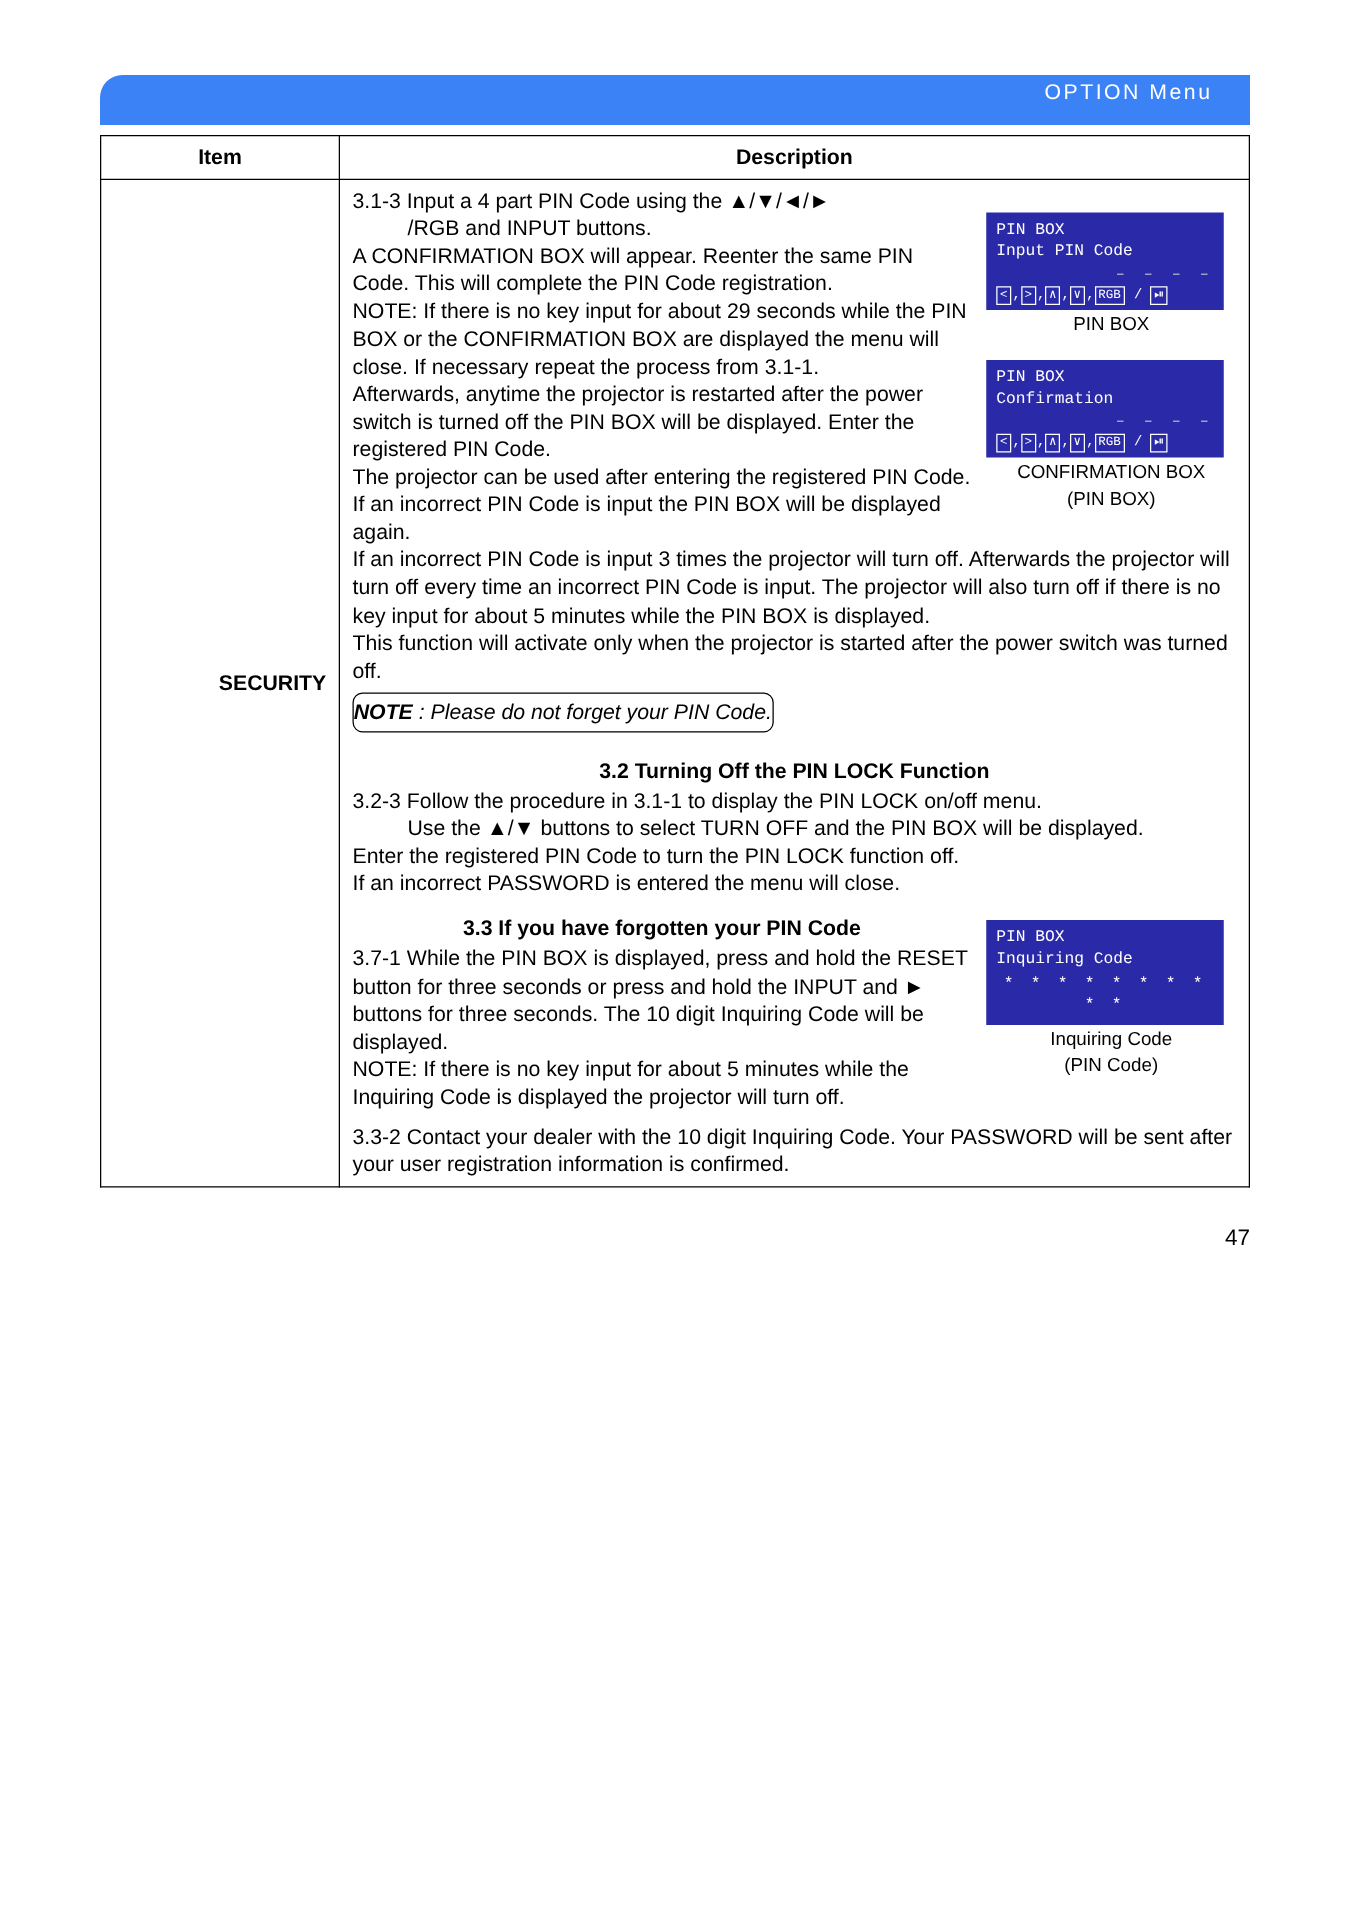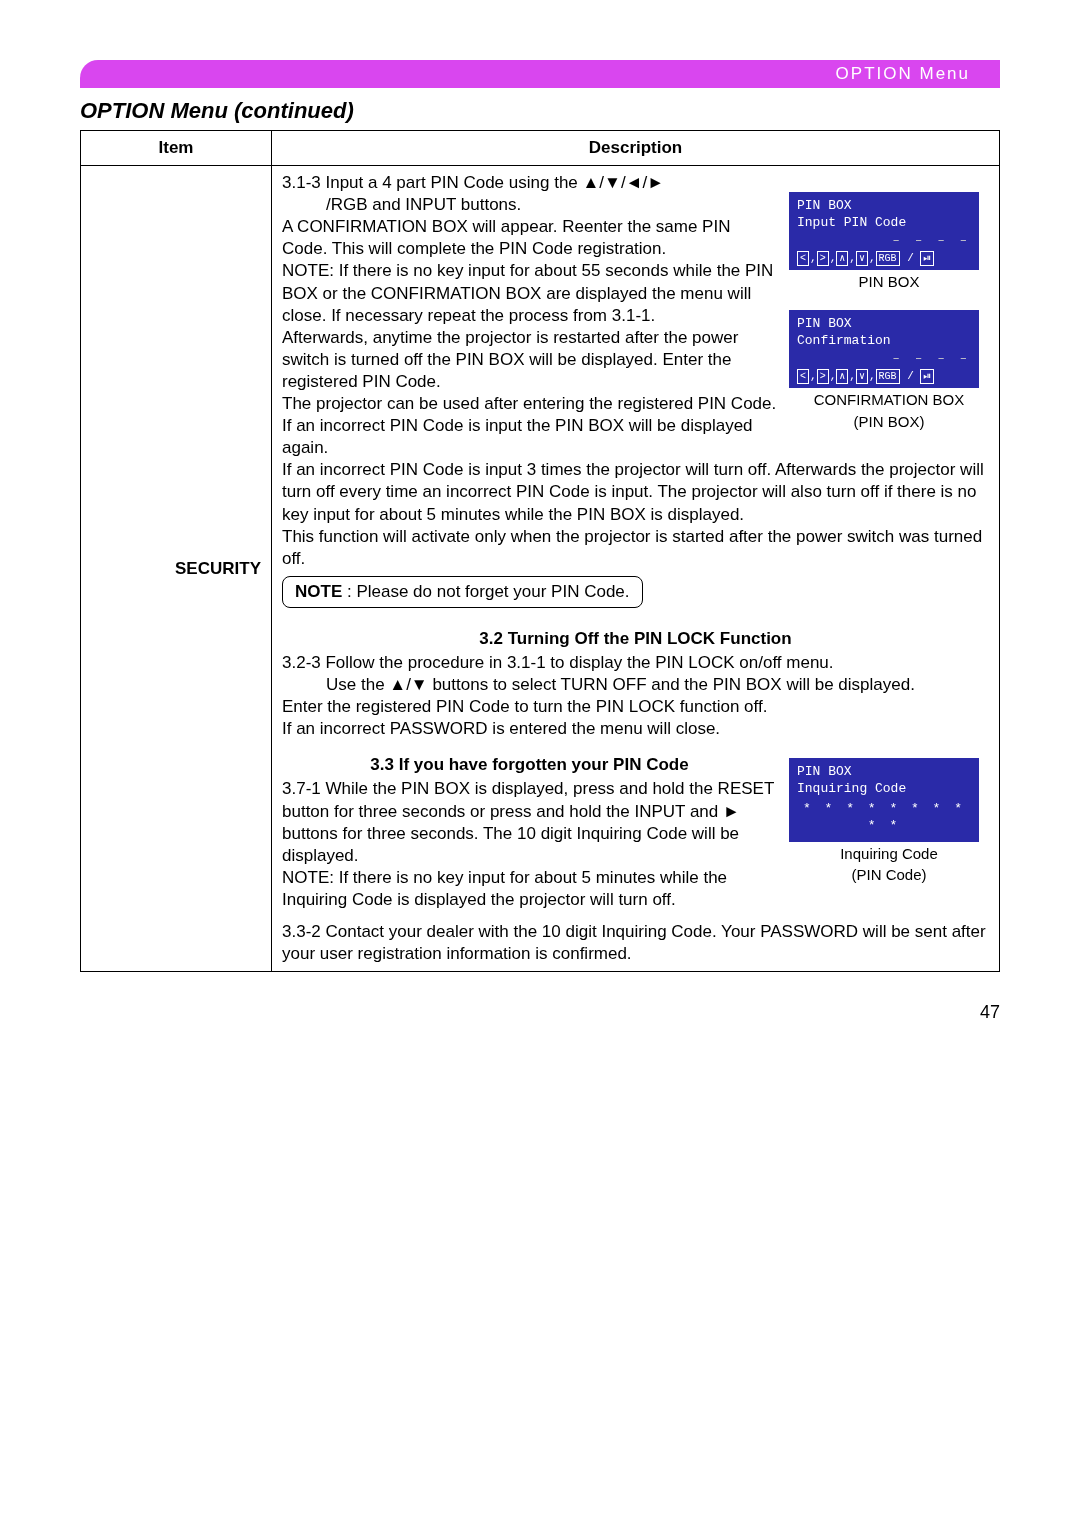--- a/index.html
+++ b/index.html
@@ -8,23 +8,23 @@
     font-family: Arial, Helvetica, sans-serif;
     background: #fff;
     color: #000;
     width: 1080px;
   }
   .page {
     padding: 60px 80px 40px 80px;
     box-sizing: border-box;
   }
   .corner-tab {
-    background: #d946ef;
+    background: #3b82f6;
     border-top-left-radius: 18px;
-    height: 28px;
+    height: 40px;
     line-height: 28px;
     text-align: right;
     padding-right: 30px;
     color: #fff;
     font-size: 17px;
     letter-spacing: 2px;
     margin-bottom: 8px;
   }
   h1.section-title {
     font-size: 22px;
@@ -59,23 +59,24 @@
   }
   .sub-head {
     font-weight: bold;
     margin-top: 14px;
     margin-bottom: 2px;
     text-align: center;
   }
   .note-box {
     border: 1.5px solid #000;
     border-radius: 8px;
-    padding: 4px 12px;
+    padding: 4px 0;
     display: inline-block;
     margin: 6px 0;
+    font-style: italic;
   }
   .dialog {
     background: #2a2aa8;
     color: #fff;
     font-family: "Courier New", monospace;
     font-size: 13px;
     padding: 6px 8px 4px 8px;
     width: 190px;
     box-sizing: border-box;
   }
@@ -124,21 +125,20 @@
     text-align: right;
     font-size: 18px;
     margin-top: 30px;
   }
 </style>
 </head>
 <body>
 
 <div class="page">
   <div class="corner-tab">OPTION Menu</div>
-  <h1 class="section-title">OPTION Menu (continued)</h1>
 
   <table class="main">
     <tbody>
         <tr>
       <th>Item</th>
       <th>Description</th>
     </tr>
     <tr>
       <td class="item-col">SECURITY</td>
       <td class="desc-col">
@@ -167,21 +167,21 @@
           </div>
           <div class="caption">CONFIRMATION BOX</div>
           <div class="caption">(PIN BOX)</div>
         </div>
 
         
         <div class="text-block">
           <div>3.1-3  Input a 4 part PIN Code using the ▲/▼/◄/►</div>
           <span class="indent">/RGB and INPUT buttons.</span>
           <div>A CONFIRMATION BOX will appear. Reenter the same PIN Code. This will complete the PIN Code registration.</div>
-          <div>NOTE: If there is no key input for about 55 seconds while the PIN BOX or the CONFIRMATION BOX are displayed the menu will close. If necessary repeat the process from 3.1-1.</div>
+          <div>NOTE: If there is no key input for about 29 seconds while the PIN BOX or the CONFIRMATION BOX are displayed the menu will close. If necessary repeat the process from 3.1-1.</div>
           <div>Afterwards, anytime the projector is restarted after the power switch is turned off the PIN BOX will be displayed. Enter the registered PIN Code.</div>
           <div>The projector can be used after entering the registered PIN Code. If an incorrect PIN Code is input the PIN BOX will be displayed again.</div>
         </div>
         <div style="clear:both"></div>
         <div>If an incorrect PIN Code is input 3 times the projector will turn off. Afterwards the projector will turn off every time an incorrect PIN Code is input. The projector will also turn off if there is no key input for about 5 minutes while the PIN BOX is displayed.</div>
         <div>This function will activate only when the projector is started after the power switch was turned off.</div>
 
         <div class="note-box">
           <b>NOTE</b><span> : Please do not forget your PIN Code.</span>
         </div>

